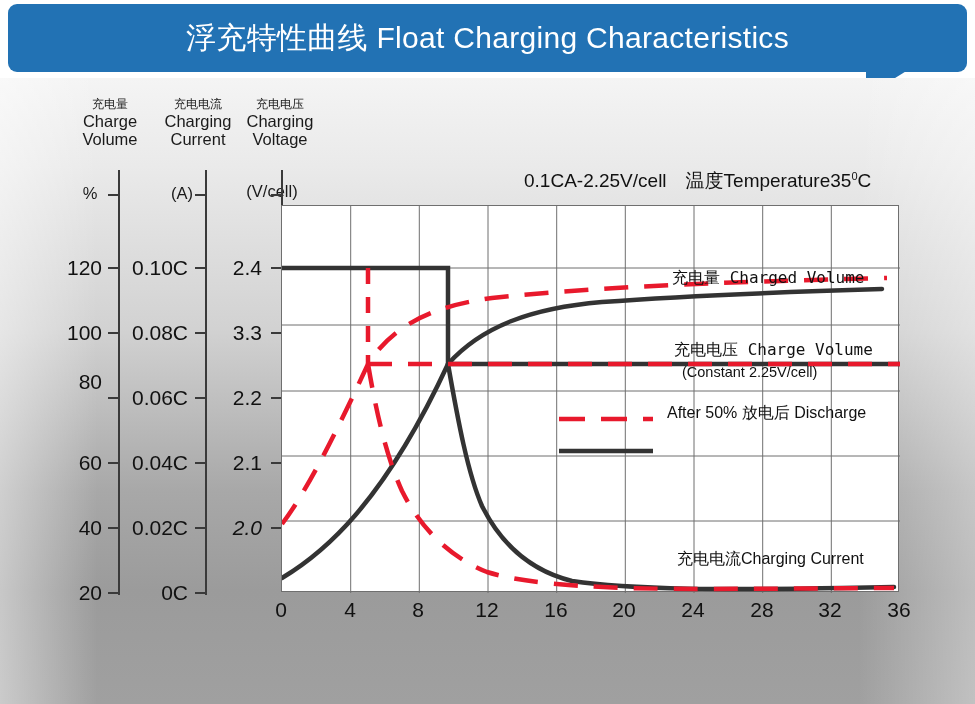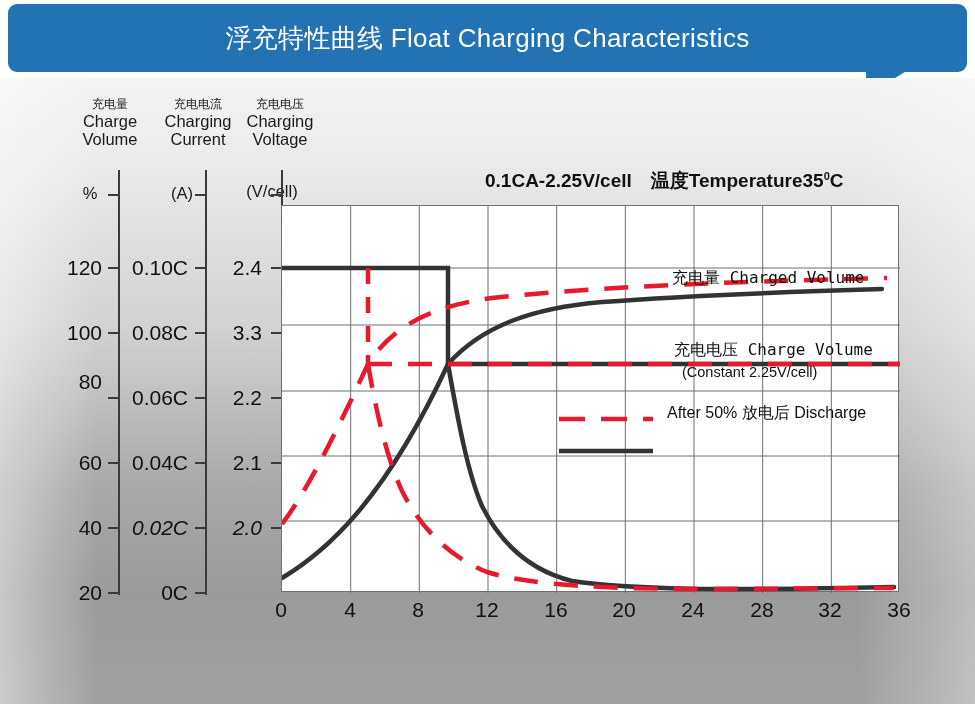--- a/index.html
+++ b/index.html
@@ -11,21 +11,21 @@
   #root{position:relative;width:975px;height:704px;}
 
   
   .banner{
     position:absolute;left:8px;top:4px;width:959px;height:68px;
     background:#2272B4;border-radius:9px;
   }
   .banner-title{
     position:absolute;left:0;top:0;width:100%;height:68px;
     display:flex;align-items:center;justify-content:center;
-    color:#ffffff;font-size:26px;letter-spacing:.3px;white-space:nowrap;
+    color:#ffffff;font-size:30px;letter-spacing:.3px;white-space:nowrap;
   }
   .banner-tail{
     position:absolute;left:866px;top:70px;width:0;height:0;
     border-left:42px solid #2272B4;
     border-bottom:26px solid transparent;
   }
 
   
   .panel{
     position:absolute;left:0;top:78px;width:975px;height:626px;
@@ -97,21 +97,21 @@
     <div class="axis-head" style="left:232px;top:20px;width:96px;">
       <span class="cn">充电电压</span>
       <span class="en1">Charging</span>
       <span class="en2">Voltage</span>
     </div>
 
     <div class="unit" style="left:68px;top:106px;width:44px;">%</div>
     <div class="unit" style="left:152px;top:106px;width:60px;">(A)</div>
     <div class="unit" style="left:222px;top:104px;width:100px;">(V/cell)</div>
 
-    <div class="topnote" style="left:485px;top:90px;font-weight:bold;">
+    <div class="topnote" style="left:524px;top:90px;">
       <span>0.1CA-2.25V/cell　温度Temperature35</span><sup class="deg">0</sup><span>C</span>
     </div>
   </div>
 
   <div class="yspine" style="left:118px;top:170px;height:425px;"></div>
   <div class="ytick" style="left:108px;top:194px;"></div>
   <div class="ytick" style="left:108px;top:267px;"></div>
   <div class="ytick" style="left:108px;top:332px;"></div>
   <div class="ytick" style="left:108px;top:397px;"></div>
   <div class="ytick" style="left:108px;top:462px;"></div>
@@ -129,21 +129,21 @@
   <div class="ytick" style="left:195px;top:267px;"></div>
   <div class="ytick" style="left:195px;top:332px;"></div>
   <div class="ytick" style="left:195px;top:397px;"></div>
   <div class="ytick" style="left:195px;top:462px;"></div>
   <div class="ytick" style="left:195px;top:527px;"></div>
   <div class="ytick" style="left:195px;top:592px;"></div>
   <div class="ylabel" style="left:108px;top:256px;width:80px;">0.10C</div>
   <div class="ylabel" style="left:108px;top:321px;width:80px;">0.08C</div>
   <div class="ylabel" style="left:108px;top:386px;width:80px;">0.06C</div>
   <div class="ylabel" style="left:108px;top:451px;width:80px;">0.04C</div>
-  <div class="ylabel" style="left:108px;top:516px;width:80px;font-style:italic;">0.02C</div>
+  <div class="ylabel" style="left:108px;top:516px;width:80px;">0.02C</div>
   <div class="ylabel" style="left:108px;top:581px;width:80px;">0C</div>
 
   <div class="yspine" style="left:281px;top:170px;height:36px;"></div>
   <div class="ytick" style="left:271px;top:194px;"></div>
   <div class="ytick" style="left:271px;top:267px;"></div>
   <div class="ytick" style="left:271px;top:332px;"></div>
   <div class="ytick" style="left:271px;top:397px;"></div>
   <div class="ytick" style="left:271px;top:462px;"></div>
   <div class="ytick" style="left:271px;top:527px;"></div>
   <div class="ylabel" style="left:200px;top:256px;width:62px;">2.4</div>
@@ -181,20 +181,21 @@
       <path d="M 86,158 L 618,158" fill="none" stroke="#E8192C" stroke-width="4.5" stroke-dasharray="24,16"></path>
 
       <path d="M 0,318 C 25,285 55,225 86,158 C 110,120 150,100 210,92 C 300,82 430,76 605,72" fill="none" stroke="#E8192C" stroke-width="4.5" stroke-dasharray="24,16" stroke-linecap="butt"></path>
 
       <path d="M 86,158 C 94,205 104,250 120,285 C 140,325 170,352 205,366 C 250,380 330,383 430,383 L 612,382" fill="none" stroke="#E8192C" stroke-width="4.5" stroke-dasharray="24,16" stroke-linecap="butt"></path>
     </svg>
 
     <div class="ann ann-mono" style="left:390px;top:62px;">充电量 Charged Volume</div>
     <div class="ann ann-mono" style="left:392px;top:134px;">充电电压 Charge Volume</div>
     <div class="ann ann-small" style="left:400px;top:158px;">(Constant 2.25V/cell)</div>
+    <div class="ann" style="left:395px;top:343px;">充电电流Charging Current</div>
 
     <svg class="legend-swatch" style="left:275px;top:205px;" width="100" height="16">
       <line x1="2" y1="8" x2="96" y2="8" stroke="#E8192C" stroke-width="4.5" stroke-dasharray="26,16"></line>
     </svg>
     <div class="legend-text" style="left:385px;top:197px;">After 50% 放电后 Discharge</div>
     <svg class="legend-swatch" style="left:275px;top:237px;" width="100" height="16">
       <line x1="2" y1="8" x2="96" y2="8" stroke="#333333" stroke-width="4.5"></line>
     </svg>
   </div>
 

